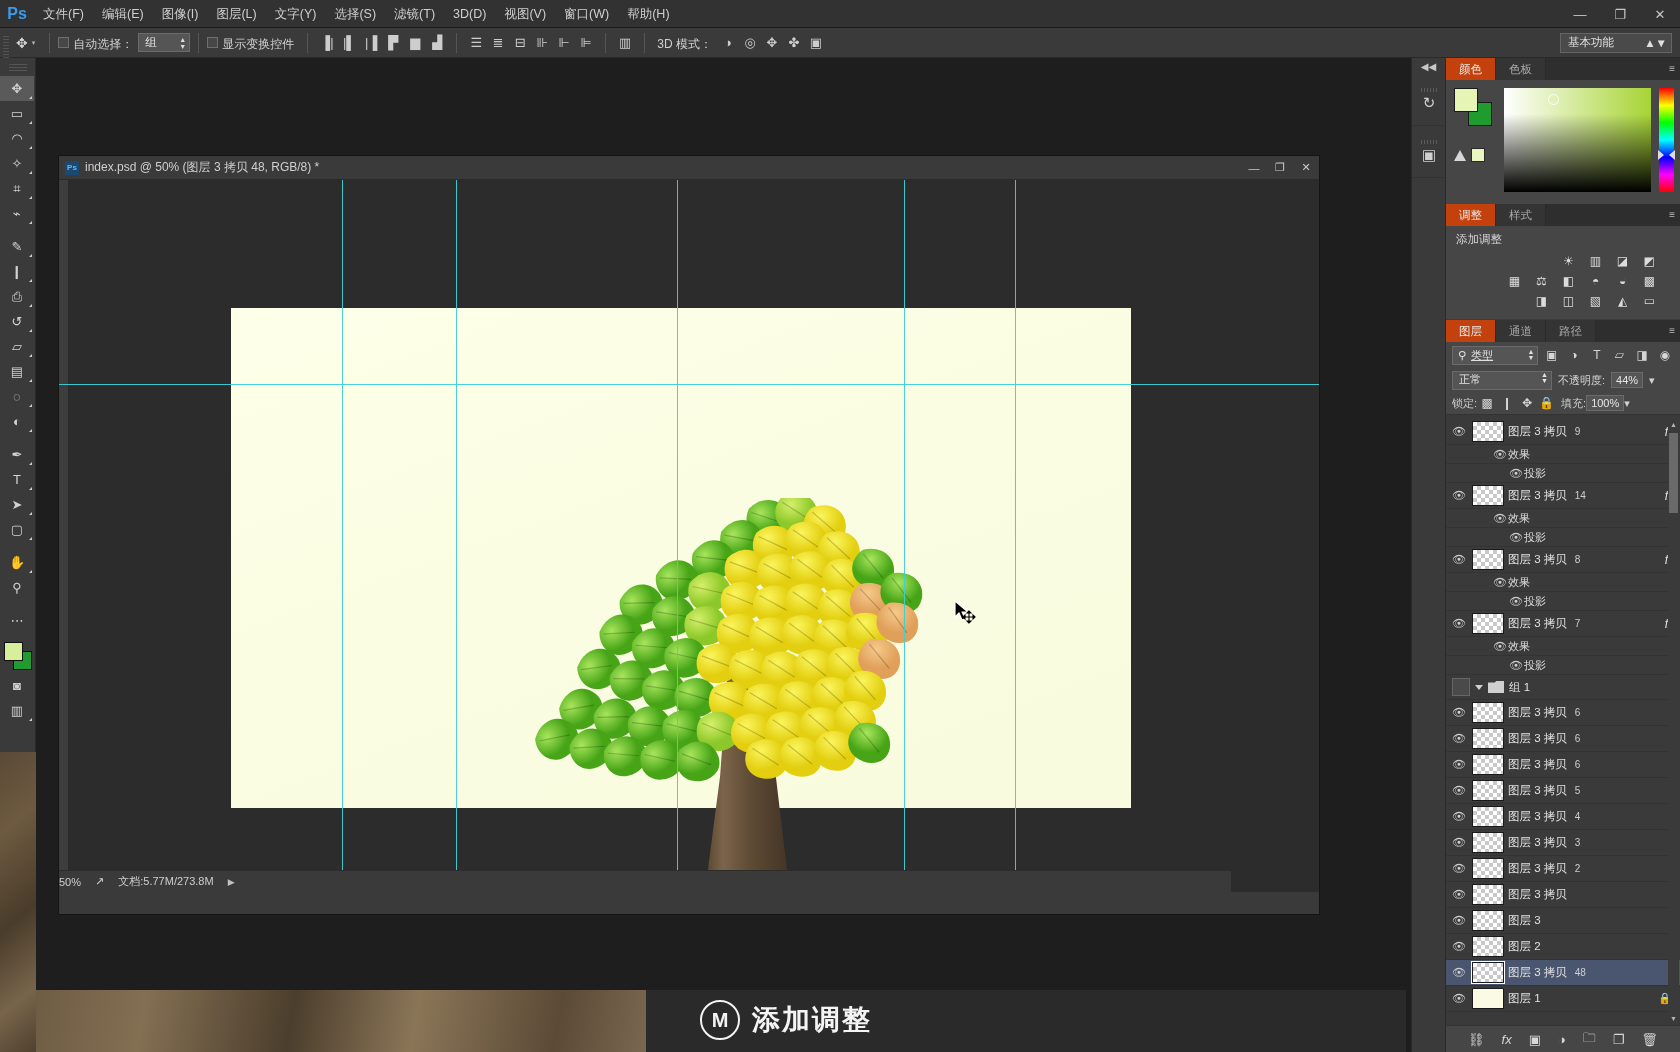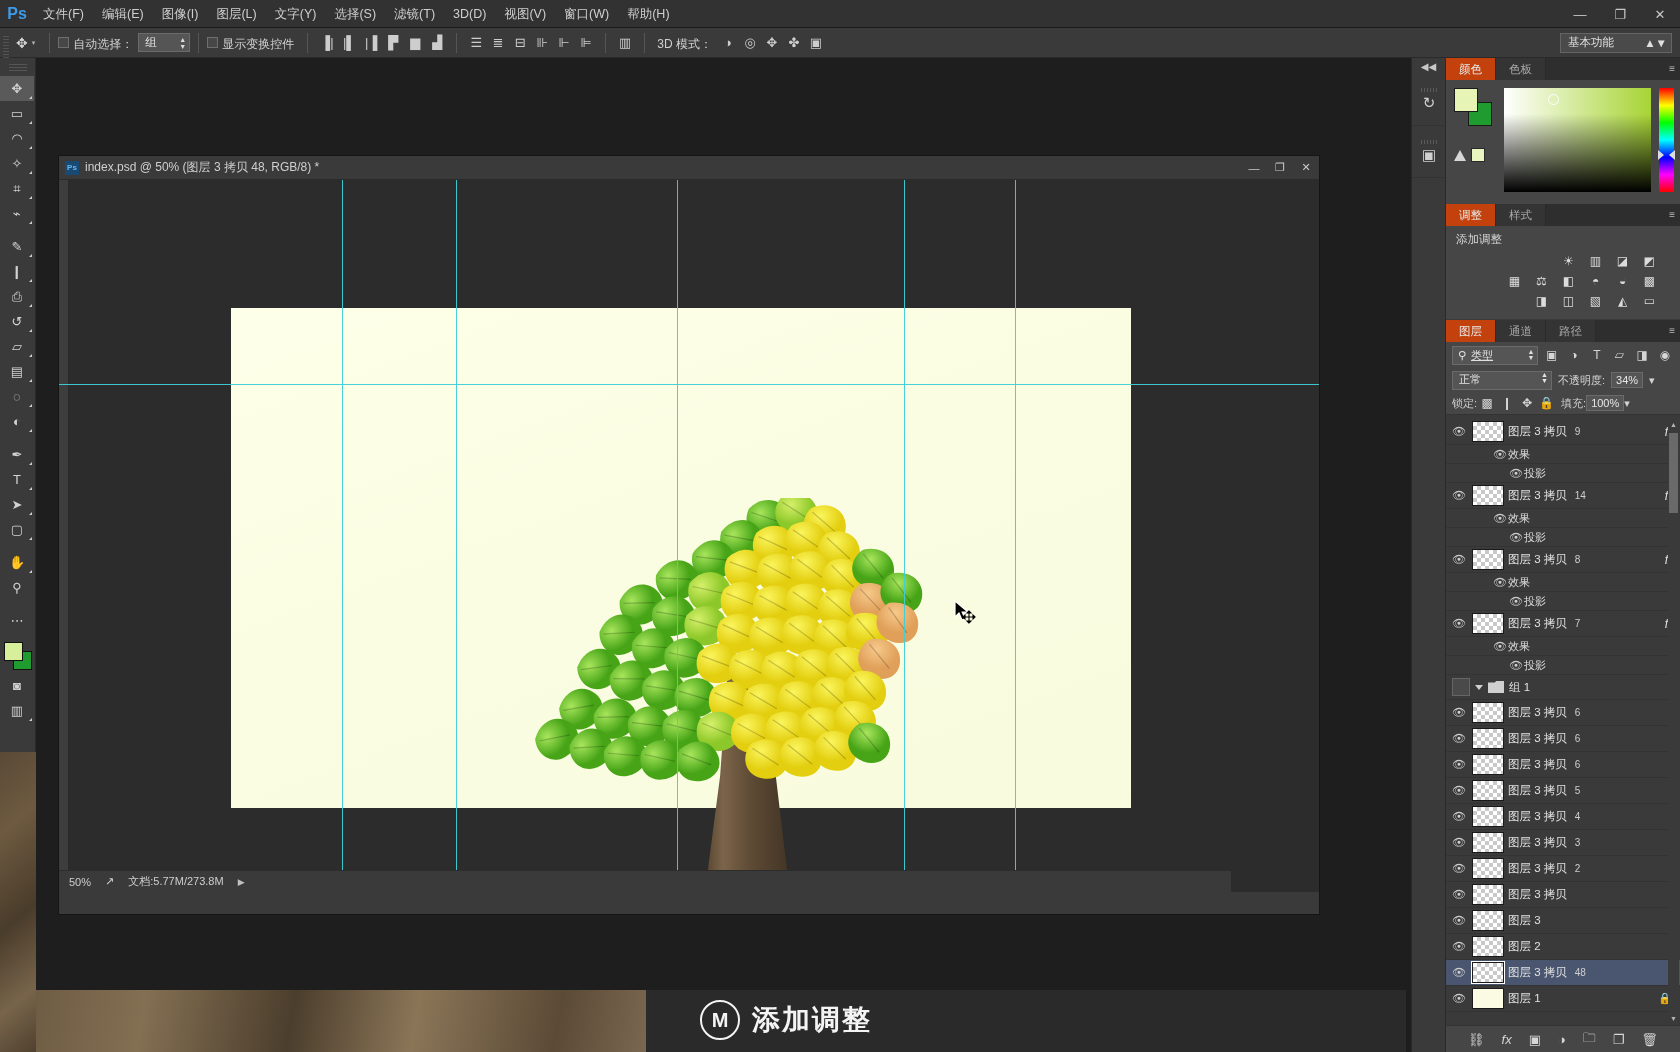--- a/index.html
+++ b/index.html
@@ -97,21 +97,21 @@
   .trunk{ position:absolute; left:178px; top:170px; width:96px; height:270px;
     background:linear-gradient(to right,#4a3a28 0%,#7b6449 25%,#5d4a34 55%,#3f3123 100%);
     border-radius:8px 8px 0 0;
     clip-path:polygon(30% 0,70% 0,80% 40%,100% 100%,0 100%,22% 40%);}
   .shadow-ell{ position:absolute; left:20px; top:380px; width:430px; height:70px;
     background:radial-gradient(ellipse at center,rgba(160,175,120,.35) 0%,rgba(200,210,170,0) 70%); }
 
   
   .statusbar{ position:absolute; left:0; bottom:0; width:1172px; height:22px;
     background:#3a3a3a; border-top:1px solid #2c2c2c;
-    display:flex; align-items:center; font-size:11px; color:#cdcdcd; padding-left:10px; gap:14px;}
+    display:flex; align-items:center; font-size:11px; color:#cdcdcd; gap:14px;}
   .sb-arrow{ font-size:9px; color:#c0c0c0; }
 
   
   .dock-mini{ position:absolute; left:1411px; top:58px; width:34px; height:994px;
     background:#3a3a3a; border-left:1px solid #2a2a2a; }
   .collapse{ height:16px; display:flex; align-items:center; justify-content:center;
     font-size:10px; color:#c7c7c7;}
   .mini-btn{ width:34px; height:52px; display:flex; flex-direction:column;
     align-items:center; justify-content:center; gap:2px; border-bottom:1px solid #333;}
   .mini-btn .g{ width:16px; height:4px;
@@ -641,21 +641,21 @@
 
       <div class="lp-blend">
         <span class="blend-sel">
           <span>正常</span>
           <span class="ar" style="font-size:7px;line-height:6px;display:flex;flex-direction:column">
               <span>▲</span>
               <span>▼</span>
             </span>
         </span>
         <span class="sm">不透明度:</span>
-        <span class="val">34%</span>
+        <span class="val">44%</span>
         <span class="sm">▾</span>
       </div>
 
       <div class="lp-lock">
         <span class="sm">锁定:</span>
         <span class="lp-ic">▩</span>
         <span class="lp-ic">❙</span>
         <span class="lp-ic">✥</span>
         <span class="lp-ic">🔒</span>
         <span class="sm" style="margin-left:4px">填充:</span>

